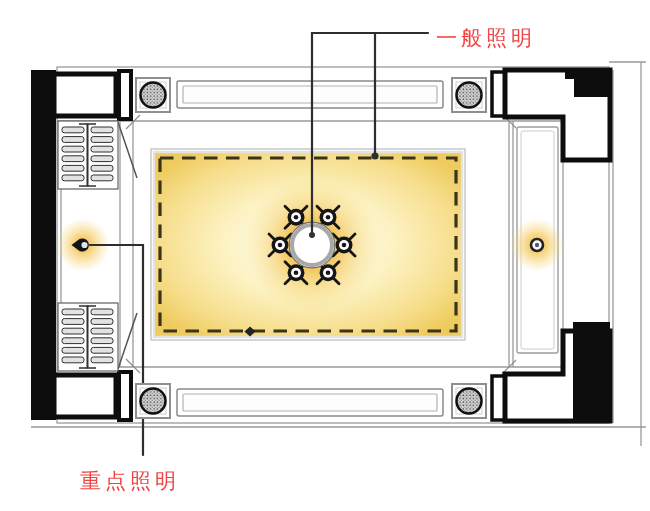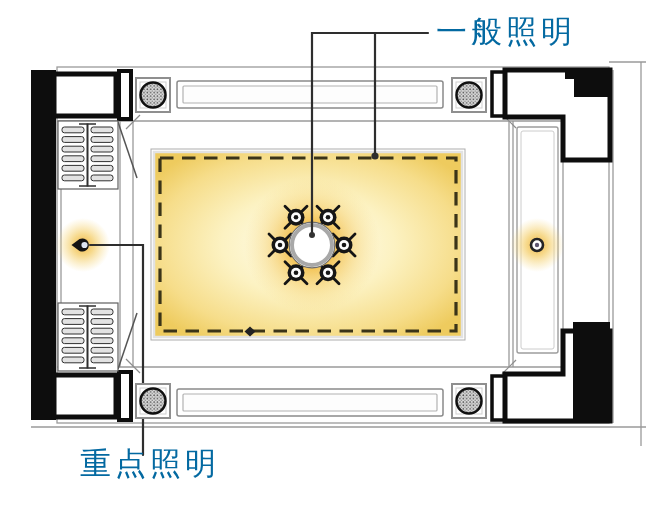--- a/index.html
+++ b/index.html
@@ -6,28 +6,29 @@
   .canvas{
     position:relative;
     width:650px;height:511px;
     background:#ffffff;
     font-family:"Liberation Serif","DejaVu Serif",serif;
     overflow:hidden;
   }
   .plan-svg{position:absolute;left:0;top:0;}
   .callout-label{
     position:absolute;
-    font-size:31px;
+    font-size:21px;
     letter-spacing:4px;
-    color:#0369a1;
+    color:#ef4444;
     white-space:nowrap;
     line-height:1;
+    margin-top:12px;
   }
   .label-general{left:436px;top:16px;}
-  .label-accent{left:80px;top:448px;}
+  .label-accent{left:80px;top:459px;}
 </style>
 </head>
 <body>
 
 <div class="canvas">
 
 <svg class="plan-svg" width="650" height="511" viewBox="0 0 650 511">
   <defs>
     <radialGradient id="coffer" cx="50%" cy="50%" r="62%">
       <stop offset="0" stop-color="#fffef5"></stop>

